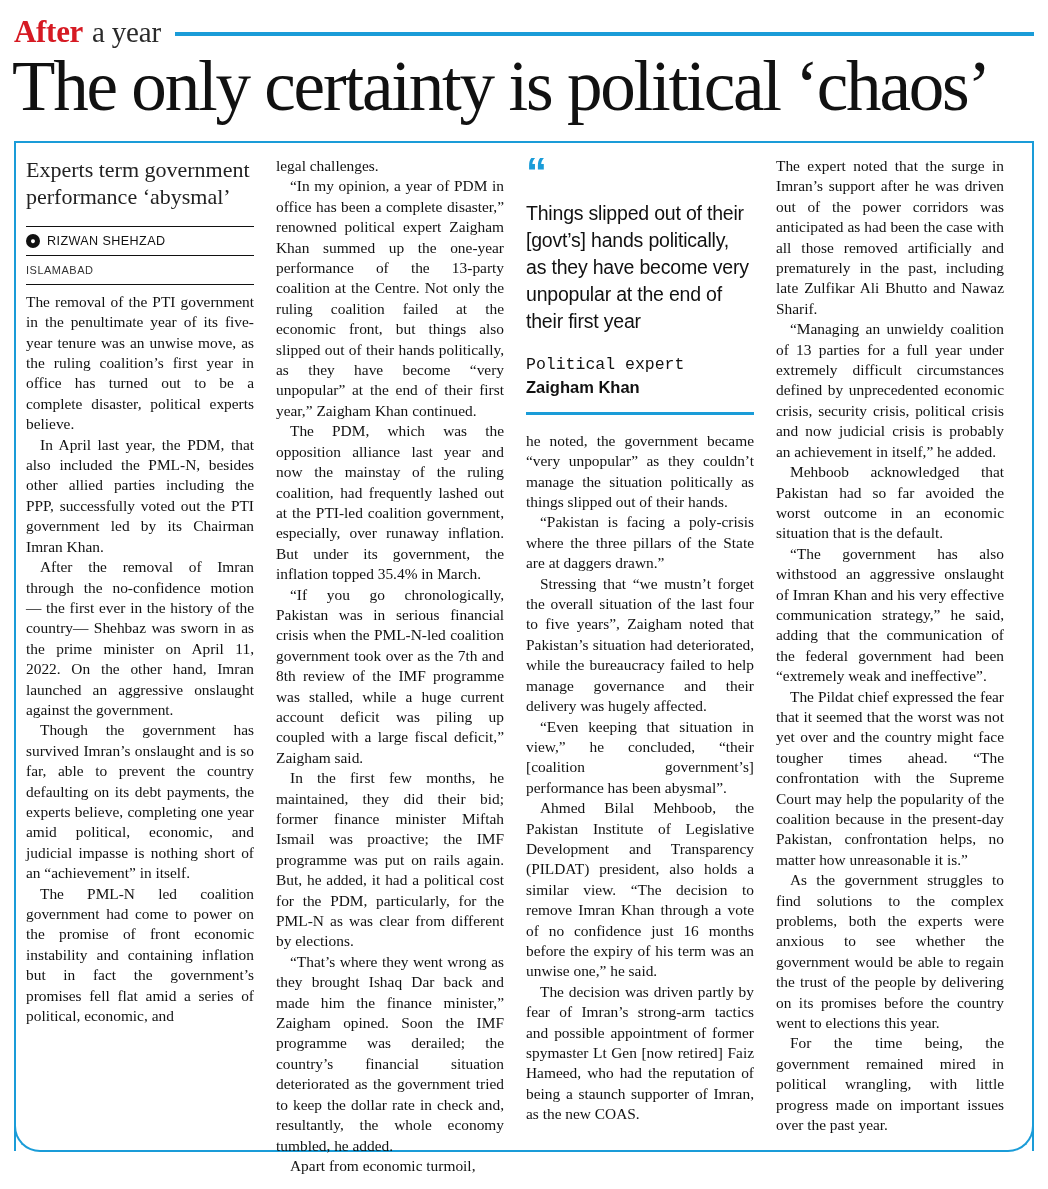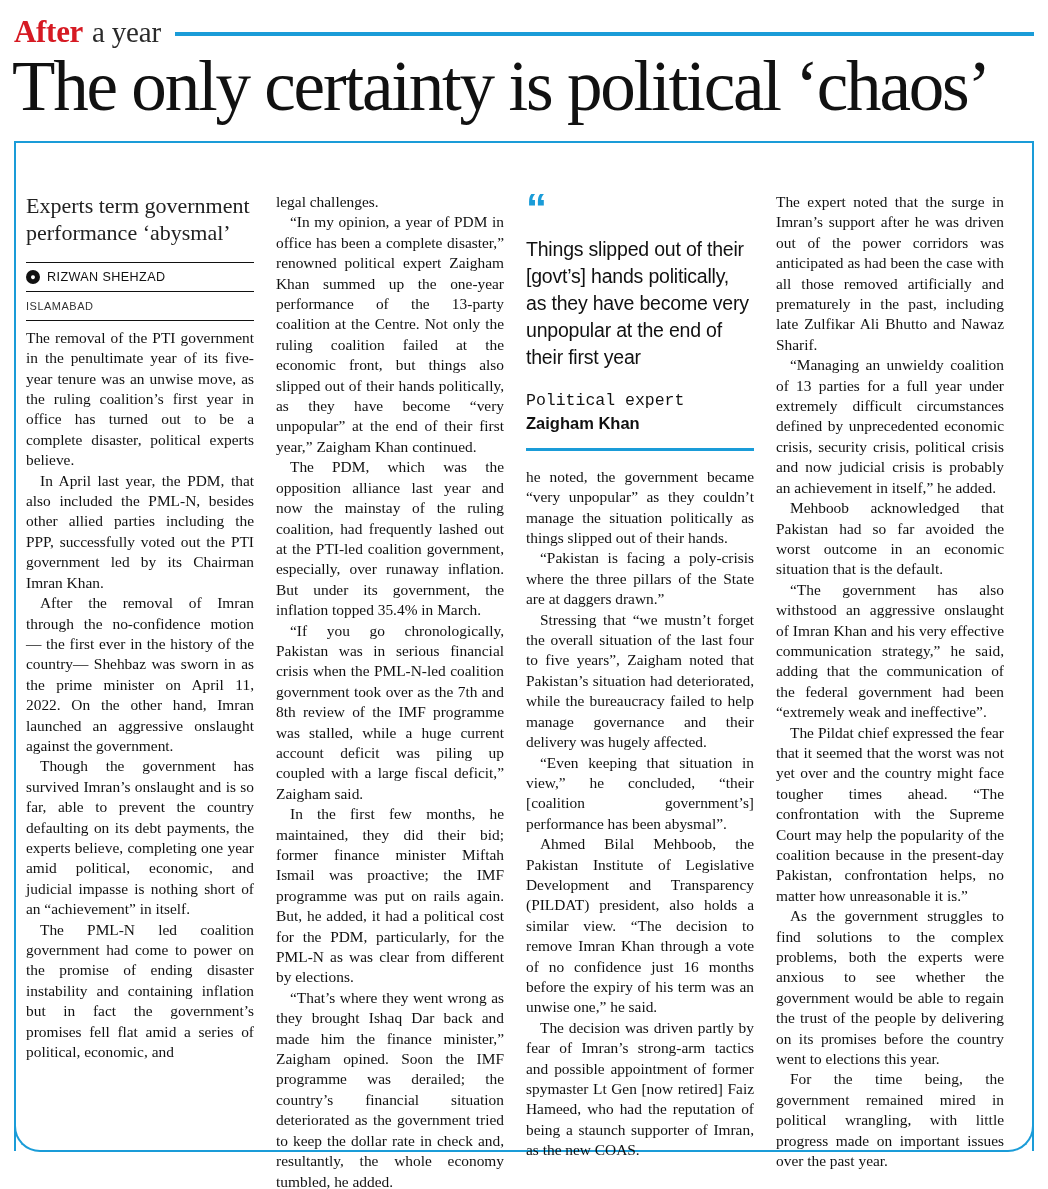--- a/index.html
+++ b/index.html
@@ -126,21 +126,20 @@
 
   
   .cols {
     position: absolute;
     left: 26px;
     top: 156px;
     width: 996px;
     height: 980px;
     display: flex;
     gap: 22px;
-    margin-top: 36px;
   }
   .col {
     width: 228px;
     font-size: 15.4px;
     line-height: 20.4px;
     text-align: justify;
     position: relative;
   }
 
   .standfirst {
@@ -263,21 +262,21 @@
       <div class="byline-row">
         <span class="byline-badge">●</span>
         <span class="byline-name">RIZWAN SHEHZAD</span>
       </div>
       <div class="dateline">ISLAMABAD</div>
 
       <p class="body first">The removal of the PTI government in the penultimate year of its five-year tenure was an unwise move, as the ruling coalition’s first year in office has turned out to be a complete disaster, political experts believe.</p>
       <p class="body">In April last year, the PDM, that also included the PML-N, besides other allied parties including the PPP, successfully voted out the PTI government led by its Chairman Imran Khan.</p>
       <p class="body">After the removal of Imran through the no-confidence motion — the first ever in the history of the country— Shehbaz was sworn in as the prime minister on April 11, 2022. On the other hand, Imran launched an aggressive onslaught against the government.</p>
       <p class="body">Though the government has survived Imran’s onslaught and is so far, able to prevent the country defaulting on its debt payments, the experts believe, completing one year amid political, economic, and judicial impasse is nothing short of an “achievement” in itself.</p>
-      <p class="body">The PML-N led coalition government had come to power on the promise of ending disaster instability and containing inflation but in fact the government’s promises fell flat amid a series of political, economic, and</p>
+      <p class="body">The PML-N led coalition government had come to power on the promise of front economic instability and containing inflation but in fact the government’s promises fell flat amid a series of political, economic, and</p>
     </div>
 
     <div class="col">
       <p class="body first">legal challenges.</p>
       <p class="body">“In my opinion, a year of PDM in office has been a complete disaster,” renowned political expert Zaigham Khan summed up the one-year performance of the 13-party coalition at the Centre. Not only the ruling coalition failed at the economic front, but things also slipped out of their hands politically, as they have become “very unpopular” at the end of their first year,” Zaigham Khan continued.</p>
       <p class="body">The PDM, which was the opposition alliance last year and now the mainstay of the ruling coalition, had frequently lashed out at the PTI-led coalition government, especially, over runaway inflation. But under its government, the inflation topped 35.4% in March.</p>
       <p class="body">“If you go chronologically, Pakistan was in serious financial crisis when the PML-N-led coalition government took over as the 7th and 8th review of the IMF programme was stalled, while a huge current account deficit was piling up coupled with a large fiscal deficit,” Zaigham said.</p>
       <p class="body">In the first few months, he maintained, they did their bid; former finance minister Miftah Ismail was proactive; the IMF programme was put on rails again. But, he added, it had a political cost for the PDM, particularly, for the PML-N as was clear from different by elections.</p>
       <p class="body">“That’s where they went wrong as they brought Ishaq Dar back and made him the finance minister,” Zaigham opined. Soon the IMF programme was derailed; the country’s financial situation deteriorated as the government tried to keep the dollar rate in check and, resultantly, the whole economy tumbled, he added.</p>
       <p class="body">Apart from economic turmoil,</p>

